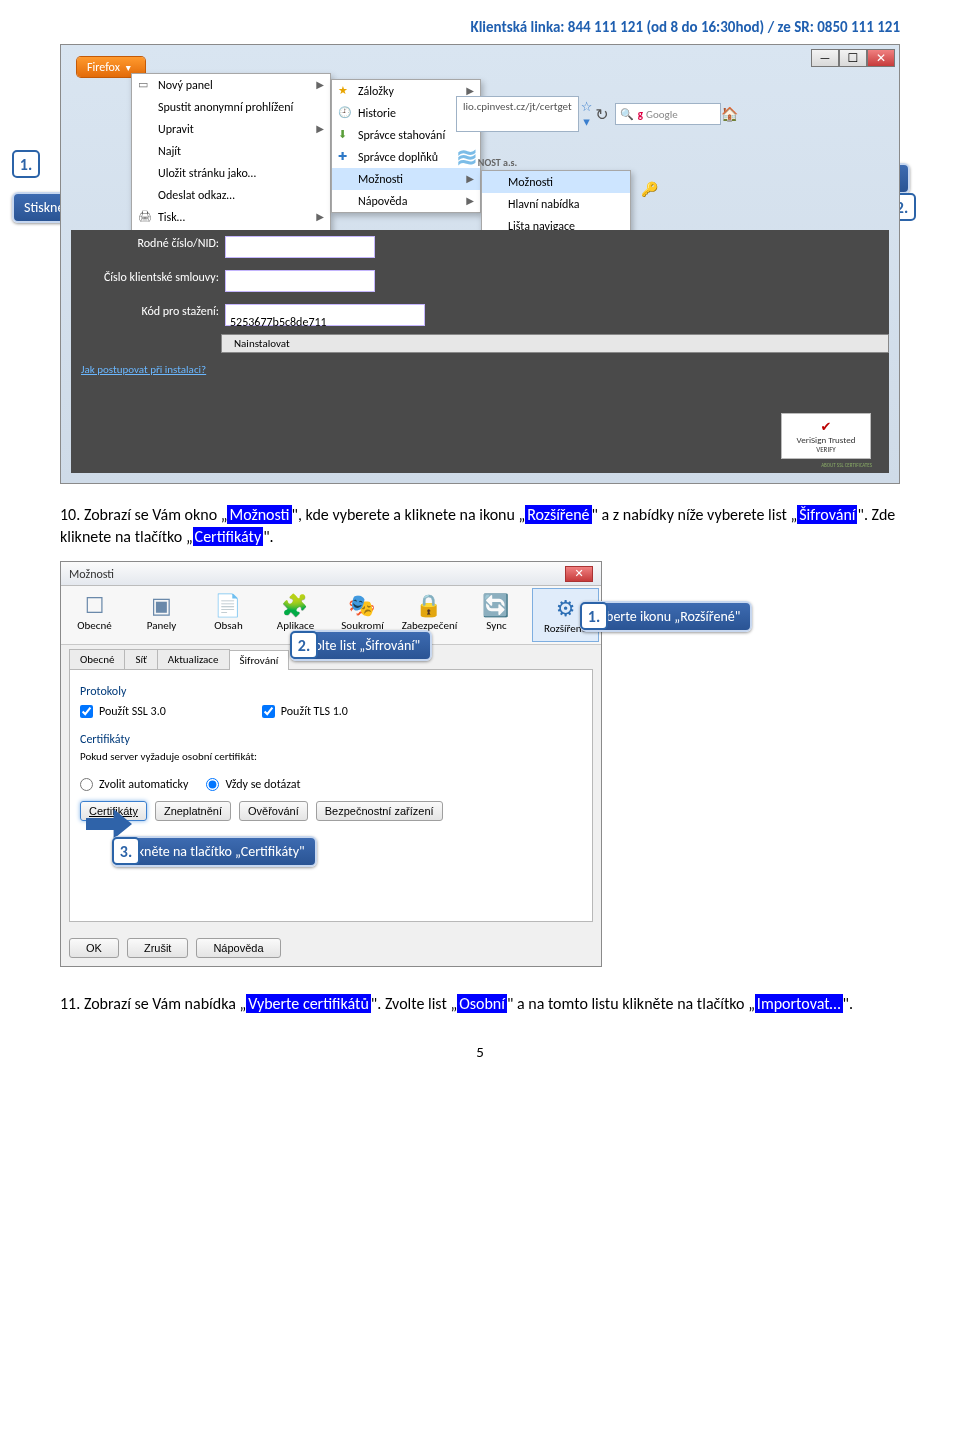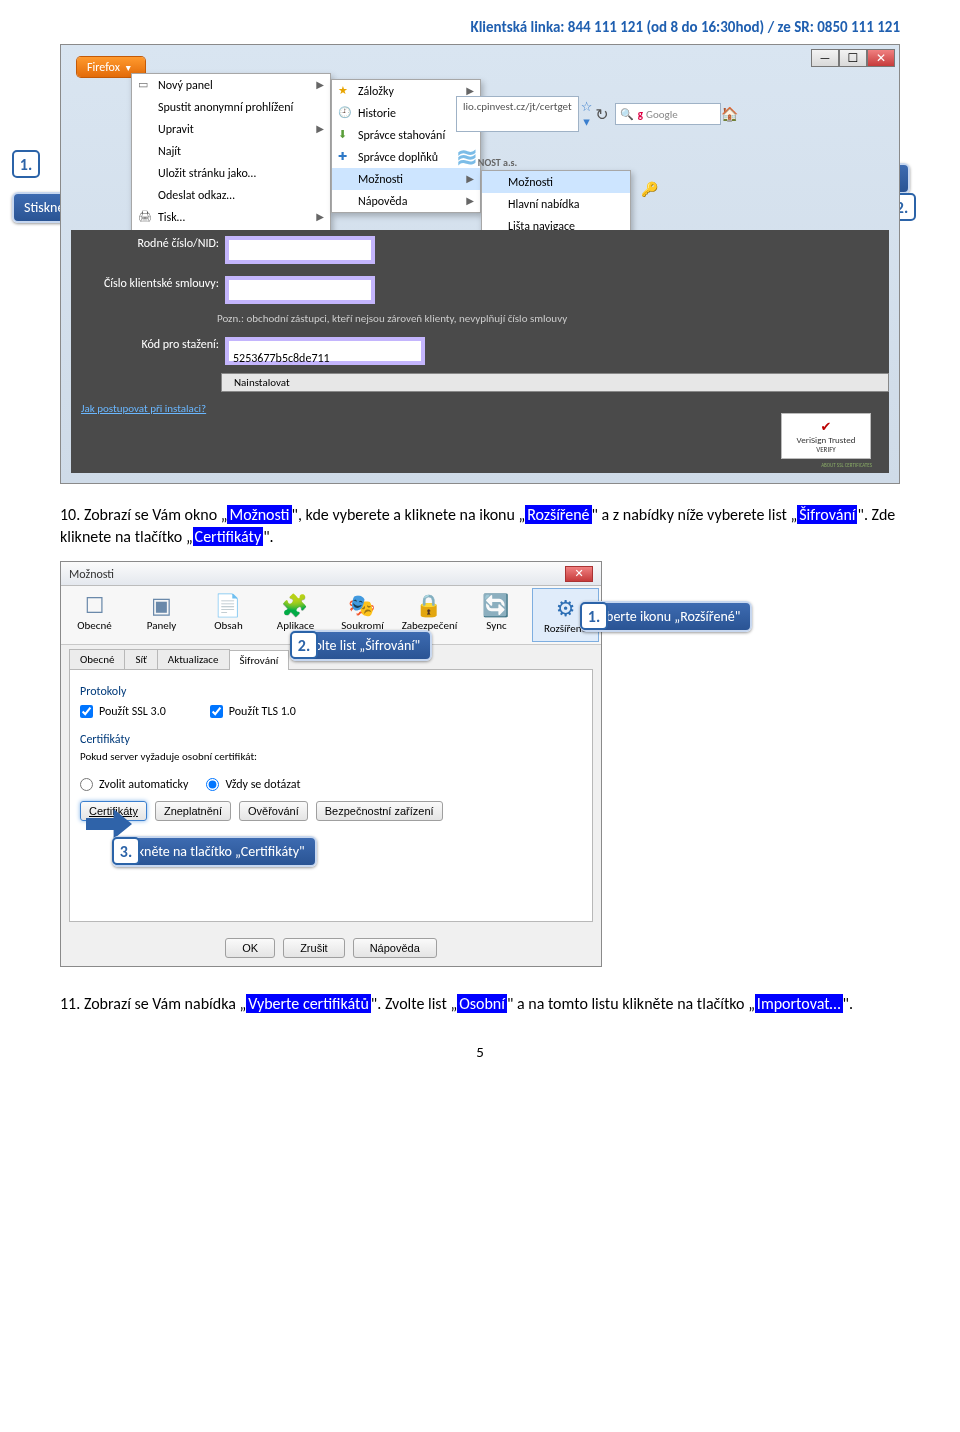--- a/index.html
+++ b/index.html
@@ -98,21 +98,21 @@
   .urlbar .search::before{content:"🔍"; margin-right:4px; filter:grayscale(.3);}
   .urlbar .google-g { color:#d04; font-weight:bold; margin-right:3px;}
   .urlbar .home { width:22px; text-align:center; font-size:14px; color:#555;}
 
   .page-dark {
     position:absolute; left:10px; right:10px; top:185px; bottom:10px;
     background:#4a4a4a;
   }
   .dark-row { display:flex; font-size:12px; color:#fff; padding:6px 8px;}
   .dark-label { width:140px; text-align:right; margin-right:6px;}
-  .dark-input { background:#fff; color:#000; height:16px; border:4px solid #c4b5fd; padding:10px 4px;}
+  .dark-input { background:#fff; color:#000; height:16px; border:1px solid #c4b5fd; padding:10px 4px;}
   .dark-input.w150{width:150px;}
   .dark-input.w200{width:200px;}
   .dark-note { color:#ccc; font-size:11px; margin-left:146px; padding:2px 0 6px 0;}
   .dark-btn { margin-left:150px; margin-top:2px; background:#e7e7e7; color:#000; font-size:11px; padding:2px 12px; border:1px solid #888;}
   .link-blue { color:#6ab7ff; text-decoration:underline; font-size:11px; margin:10px 0 12px 10px; display:inline-block;}
   .footer-line { font-size:11px; color:#aaa; text-align:center; margin-top:6px;}
   .verisign {
     position:absolute; right:18px; bottom:14px; width:90px; height:46px;
     background:#fff; border:1px solid #bbb; font-size:8px; color:#333;
     display:flex; flex-direction:column; align-items:center; justify-content:center;
@@ -165,25 +165,25 @@
   .ibtn.active{ background:#e0ecfa; border:1px solid #7eaee0; margin:2px;}
   .ibtn .ic{ font-size:22px; display:block; color:#6a89aa;}
   .ibtn.active .ic{ color:#2d6fb5;}
   .subtabs { display:flex; gap:0; padding:4px 8px 0 8px; font-size:11px;}
   .subtab { border:1px solid #b8b8b8; border-bottom:none; background:#ececec; padding:3px 10px; margin-right:-1px;}
   .subtab.active{ background:#fff; position:relative; top:1px;}
   .panel { background:#fff; margin:0 8px 8px 8px; border:1px solid #b8b8b8; padding:10px; font-size:12px;}
   .sect-head{ font-size:12px; color:#003a7a; margin:4px 0 4px 0;}
   .cbx, .rdo{ margin:2px 0; display:flex; align-items:center; gap:6px;}
   .cbx input, .rdo input { margin:0;}
-  .col2{ display:flex; gap:44px;}
+  .col2{ display:flex; gap:96px;}
   .btnrow{ display:flex; gap:8px; margin-top:8px;}
   .wbtn{ font-size:11px; padding:3px 8px; background:linear-gradient(#fafafa,#e4e4e4); border:1px solid #9f9f9f; border-radius:3px;}
   .wbtn.sel{ border-color:#3b7fce; box-shadow:0 0 4px #7fb2e8;}
-  .dlg-footer{ display:flex; justify-content:center; gap:8px; padding:8px;}
+  .dlg-footer{ display:flex; justify-content:flex-start; gap:8px; padding:8px;}
   .dlg-footer .wbtn{ padding:3px 16px;}
 
   
   .dlg-wrap { position:relative; display:flex; justify-content:flex-start;}
   .dlg-callout { position:absolute; }
 
   .page-num { text-align:center; font-size:15px; margin:28px 0 0 0;}
 </style>
 </head>
 <body>
@@ -338,21 +338,20 @@
 
       <div class="page-dark">
         <div class="dark-row">
           <div class="dark-label">Rodné číslo/NID:</div>
           <div class="dark-input w150"></div>
         </div>
         <div class="dark-row">
           <div class="dark-label">Číslo klientské smlouvy:</div>
           <div class="dark-input w150"></div>
         </div>
-        <div class="dark-note">Pozn.: obchodní zástupci, kteří nejsou zároveň klienty, nevyplňují číslo smlouvy</div>
         <div class="dark-row">
           <div class="dark-label">Kód pro stažení:</div>
           <div class="dark-input w200">5253677b5c8de711</div>
         </div>
         <div class="dark-btn">Nainstalovat</div>
         <a class="link-blue">Jak postupovat při instalaci?</a>
 
         <div class="verisign">
           <span class="vs-mark">✔</span>
           <span style="font-size:9px;font-weight:normal;">VeriSign Trusted</span>

